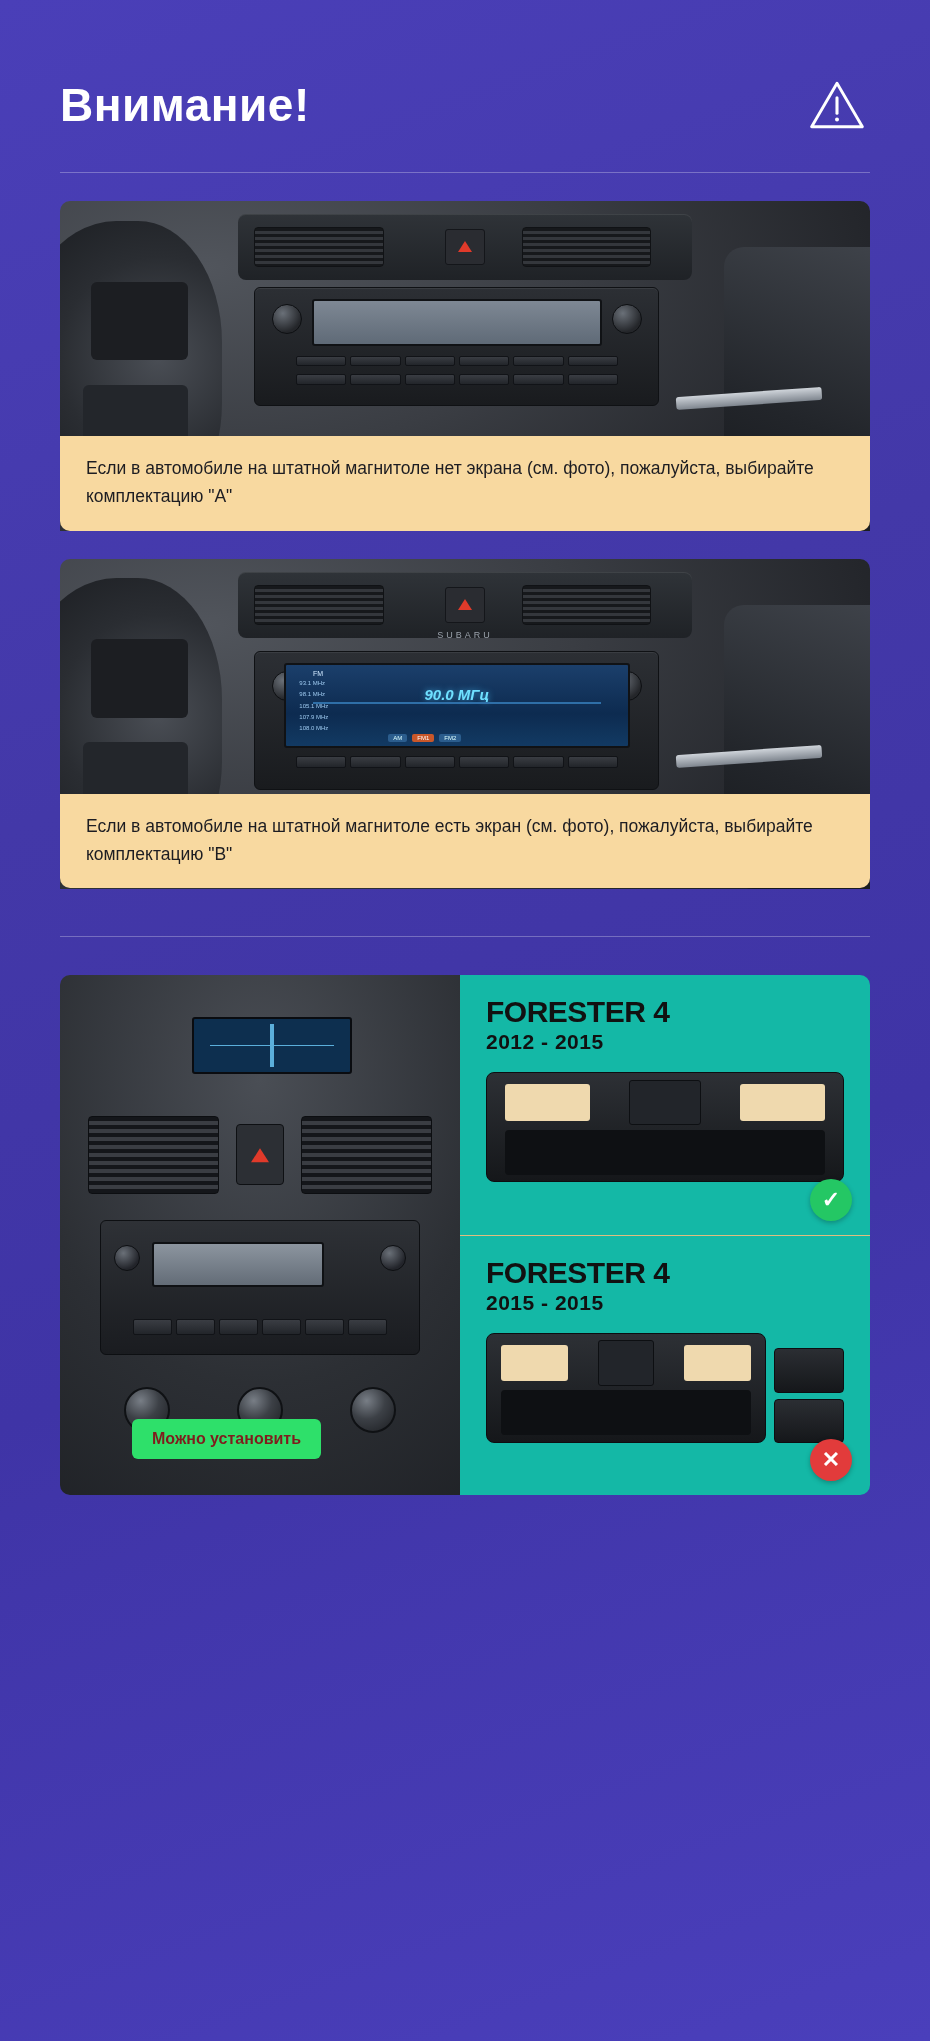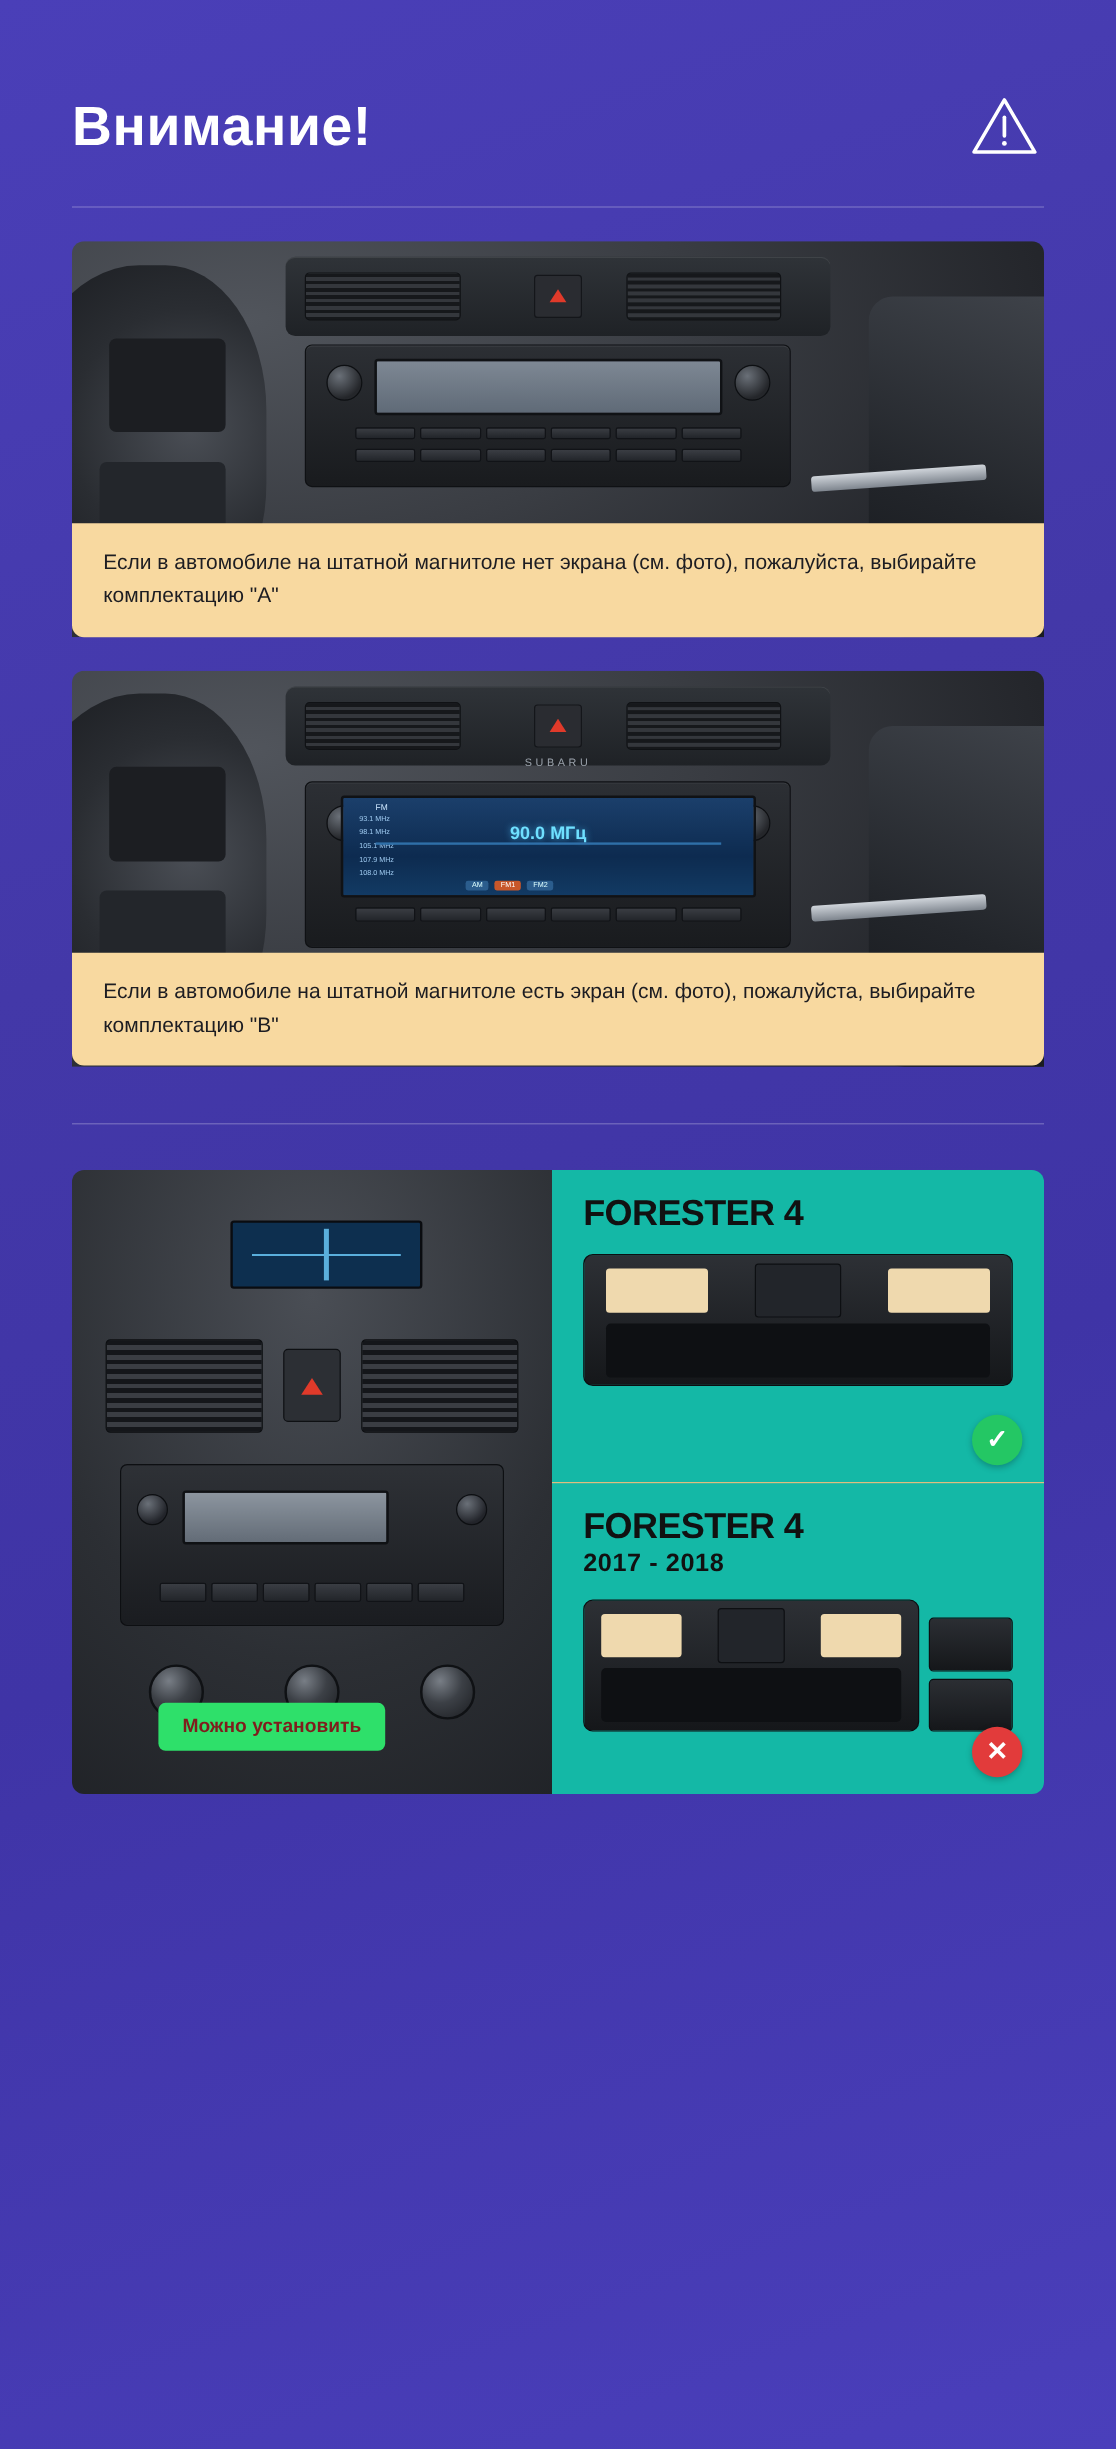--- a/index.html
+++ b/index.html
@@ -166,20 +166,21 @@
     color: #9aa2ab; font-family: "Liberation Sans", sans-serif;
   }
   .radio-scale {
     position: absolute; left: 8%; right: 8%; top: 46%;
     height: 2px; background: #2f6fa8;
   }
   .radio-freq {
     position: absolute; left: 0; right: 0; top: 26%;
     text-align: center; color: #6fe0ff; font-size: 15px; font-weight: bold;
     text-shadow: 0 0 6px rgba(80,200,255,0.7);
+    font-style: italic;
   }
   .radio-list {
     position: absolute; left: 4%; top: 16%; width: 22%;
     font-size: 6px; color: #9ec9ef; line-height: 1.9;
   }
 
   
   .note {
     font-size: 18.5px;
     line-height: 1.78;
@@ -495,34 +496,35 @@
         <div class="k"></div>
         <div class="k"></div>
       </div>
       <div class="install-badge">Можно установить</div>
     </div>
 
     <div class="compat-right">
 
       <div class="cr-card">
         <p class="cr-model">FORESTER 4</p>
+        <p class="cr-years">2012 - 2015</p>
         <div class="frame-art">
           <div class="fa-main">
             <div class="fv a"></div>
             <div class="fc"></div>
             <div class="fv b"></div>
             <div class="fs"></div>
           </div>
         </div>
         <div class="status ok">✓</div>
       </div>
 
       <div class="cr-card">
         <p class="cr-model">FORESTER 4</p>
-        <p class="cr-years">2017 - 2018</p>
+        <p class="cr-years">2015 - 2015</p>
         <div class="frame-art">
           <div class="fa-main">
             <div class="fv a"></div>
             <div class="fc"></div>
             <div class="fv b"></div>
             <div class="fs"></div>
           </div>
           <div class="fa-side">
             <div class="sp"></div>
             <div class="sp"></div>

